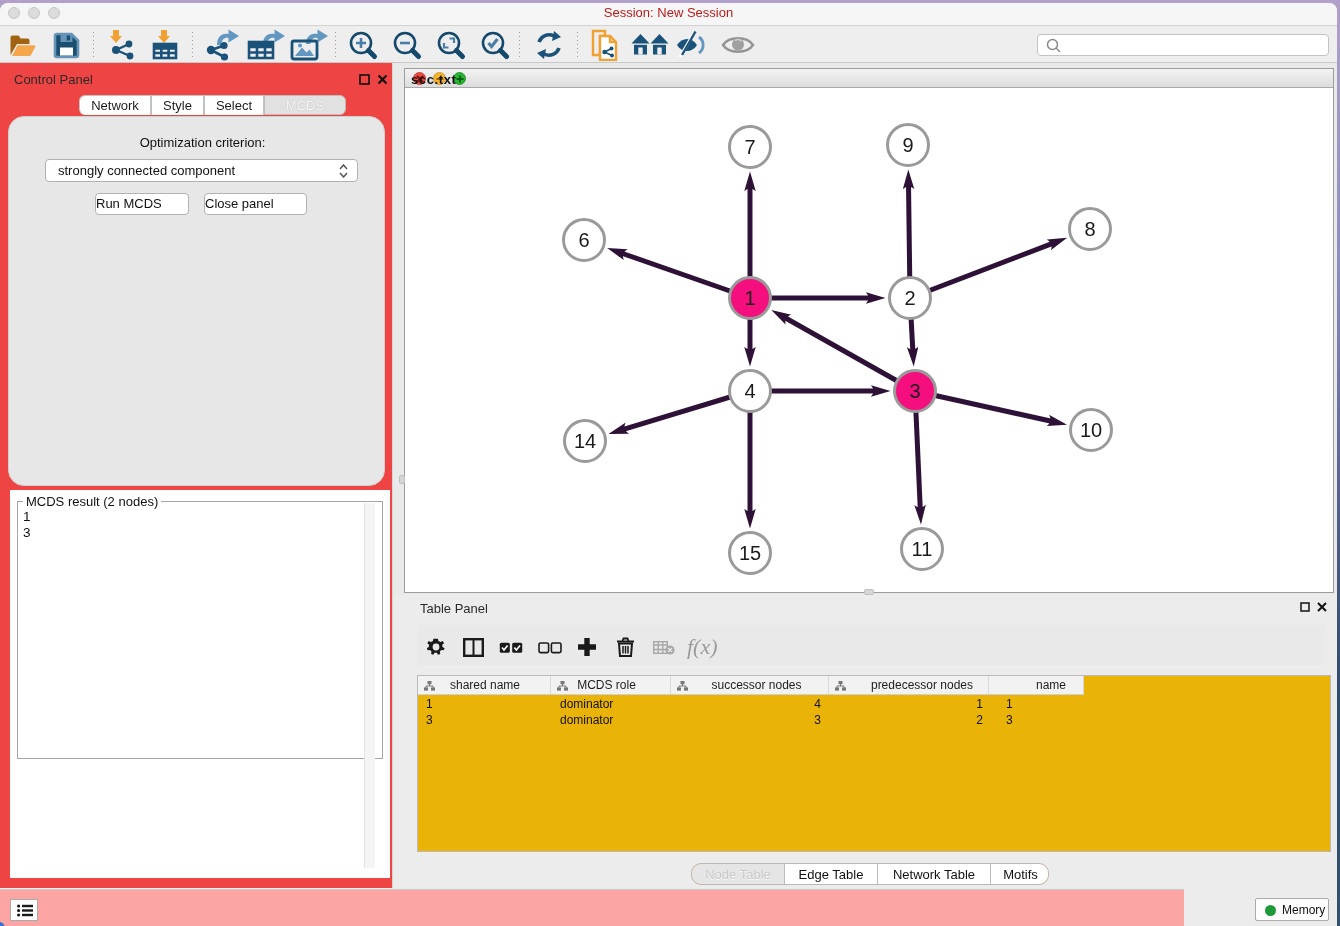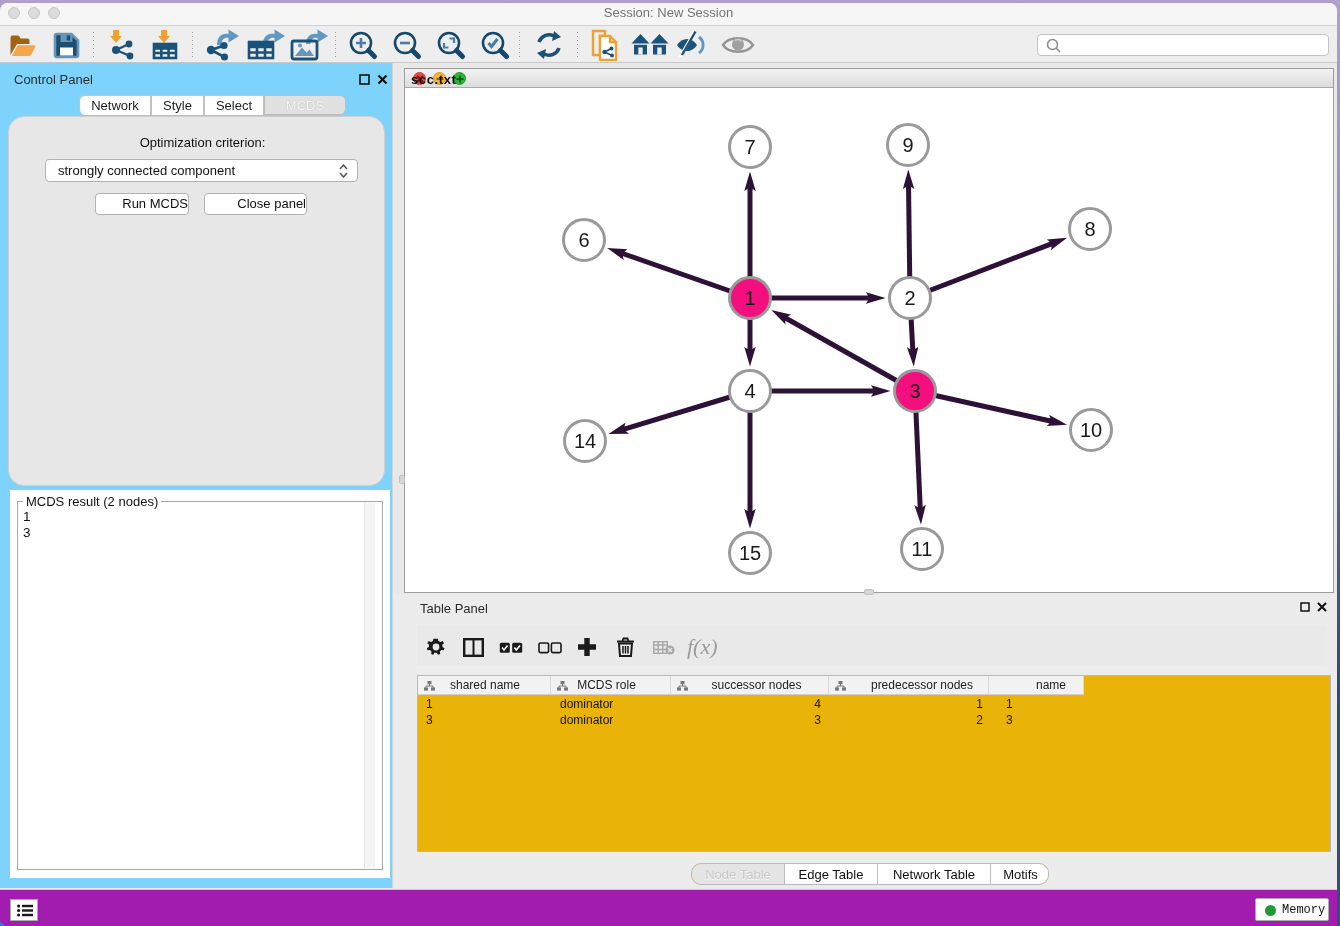--- a/index.html
+++ b/index.html
@@ -3,62 +3,62 @@
 <meta charset="utf-8">
 <style>
 * { margin:0; padding:0; box-sizing:border-box; }
 html,body { width:1340px; height:926px; overflow:hidden; font-family:"Liberation Sans", sans-serif; }
 body { background:linear-gradient(180deg,#b1a0c9 0%,#8b8fc0 28%,#51608a 55%,#2e4a6e 75%,#32506f 100%); position:relative; }
 #win { position:absolute; left:0; top:3px; width:1337px; height:923px; background:#ececec; border-radius:8px 8px 0 0; }
 
 #titlebar { position:absolute; left:0; top:0; width:100%; height:23px; background:#f6f6f6; border-radius:8px 8px 0 0; border-bottom:1px solid #d2d2d2; }
 .tl { position:absolute; top:4px; width:12px; height:12px; border-radius:50%; background:#dcdcdc; border:1px solid #c6c6c6; }
 #titlebar .t1{left:8px;} #titlebar .t2{left:28px;} #titlebar .t3{left:48px;}
-#titletext { position:absolute; top:2px; left:0; width:100%; text-align:center; font-size:13px; color:#737373; }
+#titletext { position:absolute; top:2px; left:0; width:100%; text-align:center; font-size:13px; color:#b91c1c; }
 
 #toolbar { position:absolute; left:0; top:24px; width:100%; height:36px; background:#eeeeee; border-bottom:1px solid #c8c8c8; }
 .sep { position:absolute; top:5px; height:26px; width:1px; background-image:linear-gradient(#9c9c9c 34%, rgba(0,0,0,0) 0%); background-size:1px 4px; }
 .ticon { position:absolute; top:2px; }
 #searchbox { position:absolute; left:1037px; top:7px; width:292px; height:22px; background:#fff; border:1px solid #c3c3c3; border-radius:4px; }
 
 #main { position:absolute; left:0; top:60px; width:1337px; height:825px; background:#e9e9e9; }
 
-#cp { position:absolute; left:0; top:0; width:393px; height:825px; background:#7dd3fc; border-right:1px solid #d6d6d6; }
+#cp { position:absolute; left:0; top:0; width:393px; height:825px; background:#ef4444; border-right:1px solid #d6d6d6; }
 #cp-title { position:absolute; left:14px; top:9px; font-size:13px; color:#2b2b2b; }
 .panebtn { position:absolute; top:11px; font-size:12px; color:#111; }
 .tabs { position:absolute; top:32px; left:79px; height:21px; }
 .tab { position:absolute; top:0; height:20px; background:#fff; border:1px solid #c2c2c2; border-bottom:none; font-size:13px; color:#1c1c1c; text-align:center; line-height:19px; }
 .tab.sel { background:#e1e1e1; border:1px solid #bdbdbd; border-radius:0 6px 6px 0; color:#fafafa; text-shadow:0 0 1px #9f9f9f; }
 #mcds-pane { position:absolute; left:8px; top:53px; width:377px; height:370px; background:#e7e7e7; border:1px solid #cfcfcf; border-radius:16px; }
 #opt-label { position:absolute; top:18px; left:6px; width:100%; text-align:center; font-size:13px; color:#111; }
 #dropdown { position:absolute; left:36px; top:42px; width:313px; height:23px; background:#fff; border:1px solid #b2b2b2; border-radius:4px; font-size:13px; color:#111; line-height:21px; padding-left:12px; }
-.btn { position:absolute; top:76px; height:22px; background:#fff; border:1px solid #b2b2b2; border-radius:4px; font-size:13px; color:#111; text-align:right; line-height:20px; }
+.btn { position:absolute; top:76px; height:22px; background:#fff; border:1px solid #b2b2b2; border-radius:4px; font-size:13px; color:#111; text-align:left; line-height:20px; }
 #resultbox { position:absolute; left:10px; top:427px; width:380px; height:388px; background:#fff; }
-#fieldset { position:absolute; left:7px; top:11px; width:366px; height:369px; border:1px solid #a5a5a5; }
+#fieldset { position:absolute; left:7px; top:11px; width:366px; height:258px; border:1px solid #a5a5a5; }
 #legend { position:absolute; left:5px; top:-8px; background:#fff; padding:0 3px; font-size:13px; color:#111; }
 #resultlines { position:absolute; left:5px; top:7px; font-size:13.5px; color:#111; line-height:16px; }
 #scrollstrip { position:absolute; right:7px; top:1px; width:11px; height:365px; background:#f4f4f4; border-left:1px solid #e3e3e3; }
 
 #netwin { position:absolute; left:404px; top:5px; width:930px; height:525px; background:#fff; border:1px solid #9d9d9d; }
 #nw-titlebar { position:absolute; left:0; top:0; width:100%; height:19px; background:linear-gradient(180deg,#f3f3f3,#dcdcdc); border-bottom:1px solid #a8a8a8; }
 #nw-title { position:absolute; top:3px; left:6px; width:100%; text-align:left; font-size:13px; font-weight:bold; letter-spacing:0.6px; color:#111; }
 .light { position:absolute; top:2.5px; width:13px; height:13px; border-radius:50%; }
 #graph { position:absolute; left:0; top:19px; }
 
 #tp { position:absolute; left:394px; top:531px; width:943px; height:294px; background:#ececec; }
 #tp-title { position:absolute; left:26px; top:7px; font-size:13px; color:#2b2b2b; }
 #tp-toolbar { position:absolute; left:23px; top:31px; width:908px; height:40px; background:#e9e9e9; }
 #tbl { position:absolute; left:23px; top:81px; width:914px; height:177px; background:#eab308; border:1px solid #b9b9b9; }
 .th { position:absolute; top:0; height:19px; background:#f2f2f2; border-right:1px solid #d9d9d9; border-bottom:1px solid #cfcfcf; font-size:12px; color:#1e1e1e; }
 .th span { position:absolute; top:2px; left:14px; right:0; text-align:center; }
 .trow { position:absolute; font-size:12px; color:#111; height:16px; line-height:16px; }
 .bt { position:absolute; top:0; height:22px; background:#fff; font-size:13px; color:#111; text-align:center; line-height:21px; }
 .bt.sel { background:#e5e5e5; color:#c9c9c9; text-shadow:0 1px 0 #f8f8f8; }
 
-#statusbar { position:absolute; left:0; top:886px; width:1337px; height:37px; background:#a21caf; border-top:1px solid #c9c9c9;font-family:Liberation Mono, monospace; }
+#statusbar { position:absolute; left:0; top:886px; width:1184px; height:37px; background:#fca5a5; border-top:1px solid #c9c9c9; }
 #listbtn { position:absolute; left:10px; top:9px; width:28px; height:22px; background:#fdfdfd; border:1px solid #ababab; }
 #membtn { position:absolute; left:1255px; top:8px; width:74px; height:23px; background:#fdfdfd; border:1px solid #ababab; border-radius:2px; font-size:12px; color:#111; }
 </style>
 </head>
 <body>
 <div id="win">
   <div id="titlebar">
     <div class="tl t1"></div>
       <div class="tl t2"></div>
       <div class="tl t3"></div>

